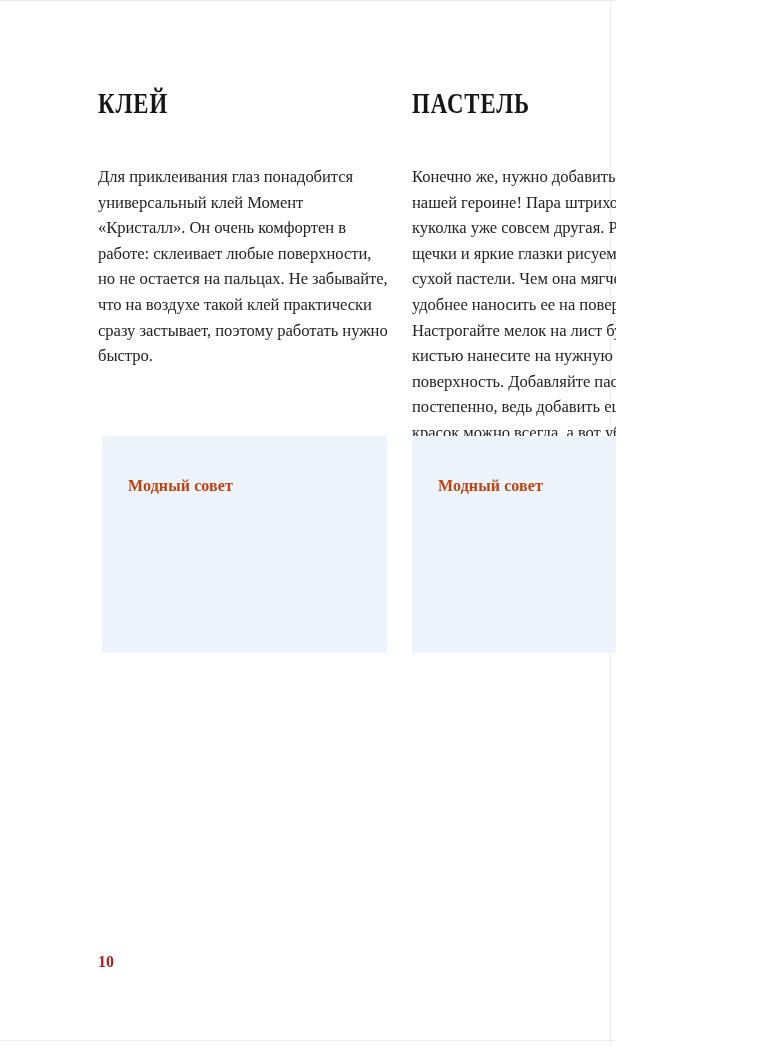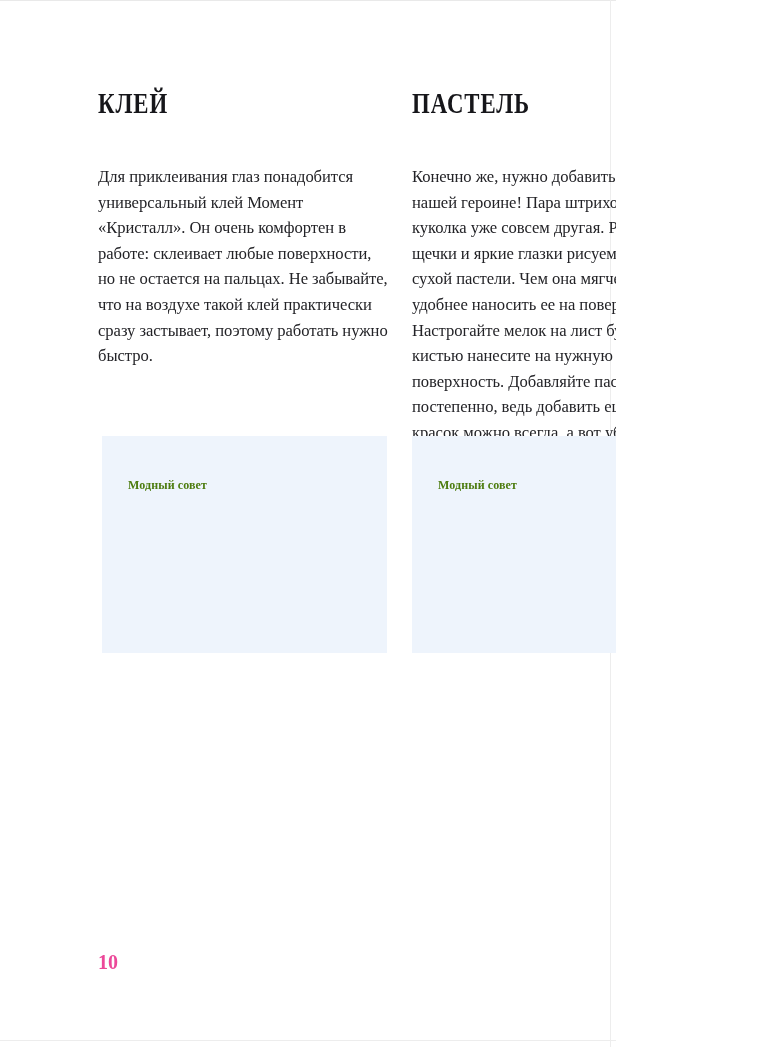--- a/index.html
+++ b/index.html
@@ -94,46 +94,46 @@
   .tip-box-right {
     left: 412px;
     top: 436px;
     width: 288px;
     height: 217px;
   }
 
   .tip-label {
     font-family: "Liberation Serif", "DejaVu Serif", serif;
     font-weight: 700;
-    font-size: 12px;
+    font-size: 16px;
     line-height: 19px;
-    color: #4d7c0f;
+    color: #c2410c;
     margin: 0 0 32px 0;
     letter-spacing: 0.1px;
   }
 
   .tip-text {
     font-family: "Liberation Serif", "DejaVu Serif", serif;
     font-weight: 700;
     font-size: 16.8px;
     line-height: 25.5px;
     color: #16161a;
     margin: 0;
     letter-spacing: -0.05px;
   }
 
   .page-number {
     position: absolute;
     left: 98px;
     top: 952px;
     font-family: "Liberation Serif", "DejaVu Serif", serif;
     font-weight: 700;
-    font-size: 20px;
+    font-size: 16px;
     line-height: 20px;
-    color: #ec4899;
+    color: #b91c1c;
   }
 </style>
 </head>
 <body>
 
 <div class="page">
 
   <div class="page-edge-top"></div>
   <div class="page-edge-right"></div>
   <div class="page-edge-bottom"></div>

